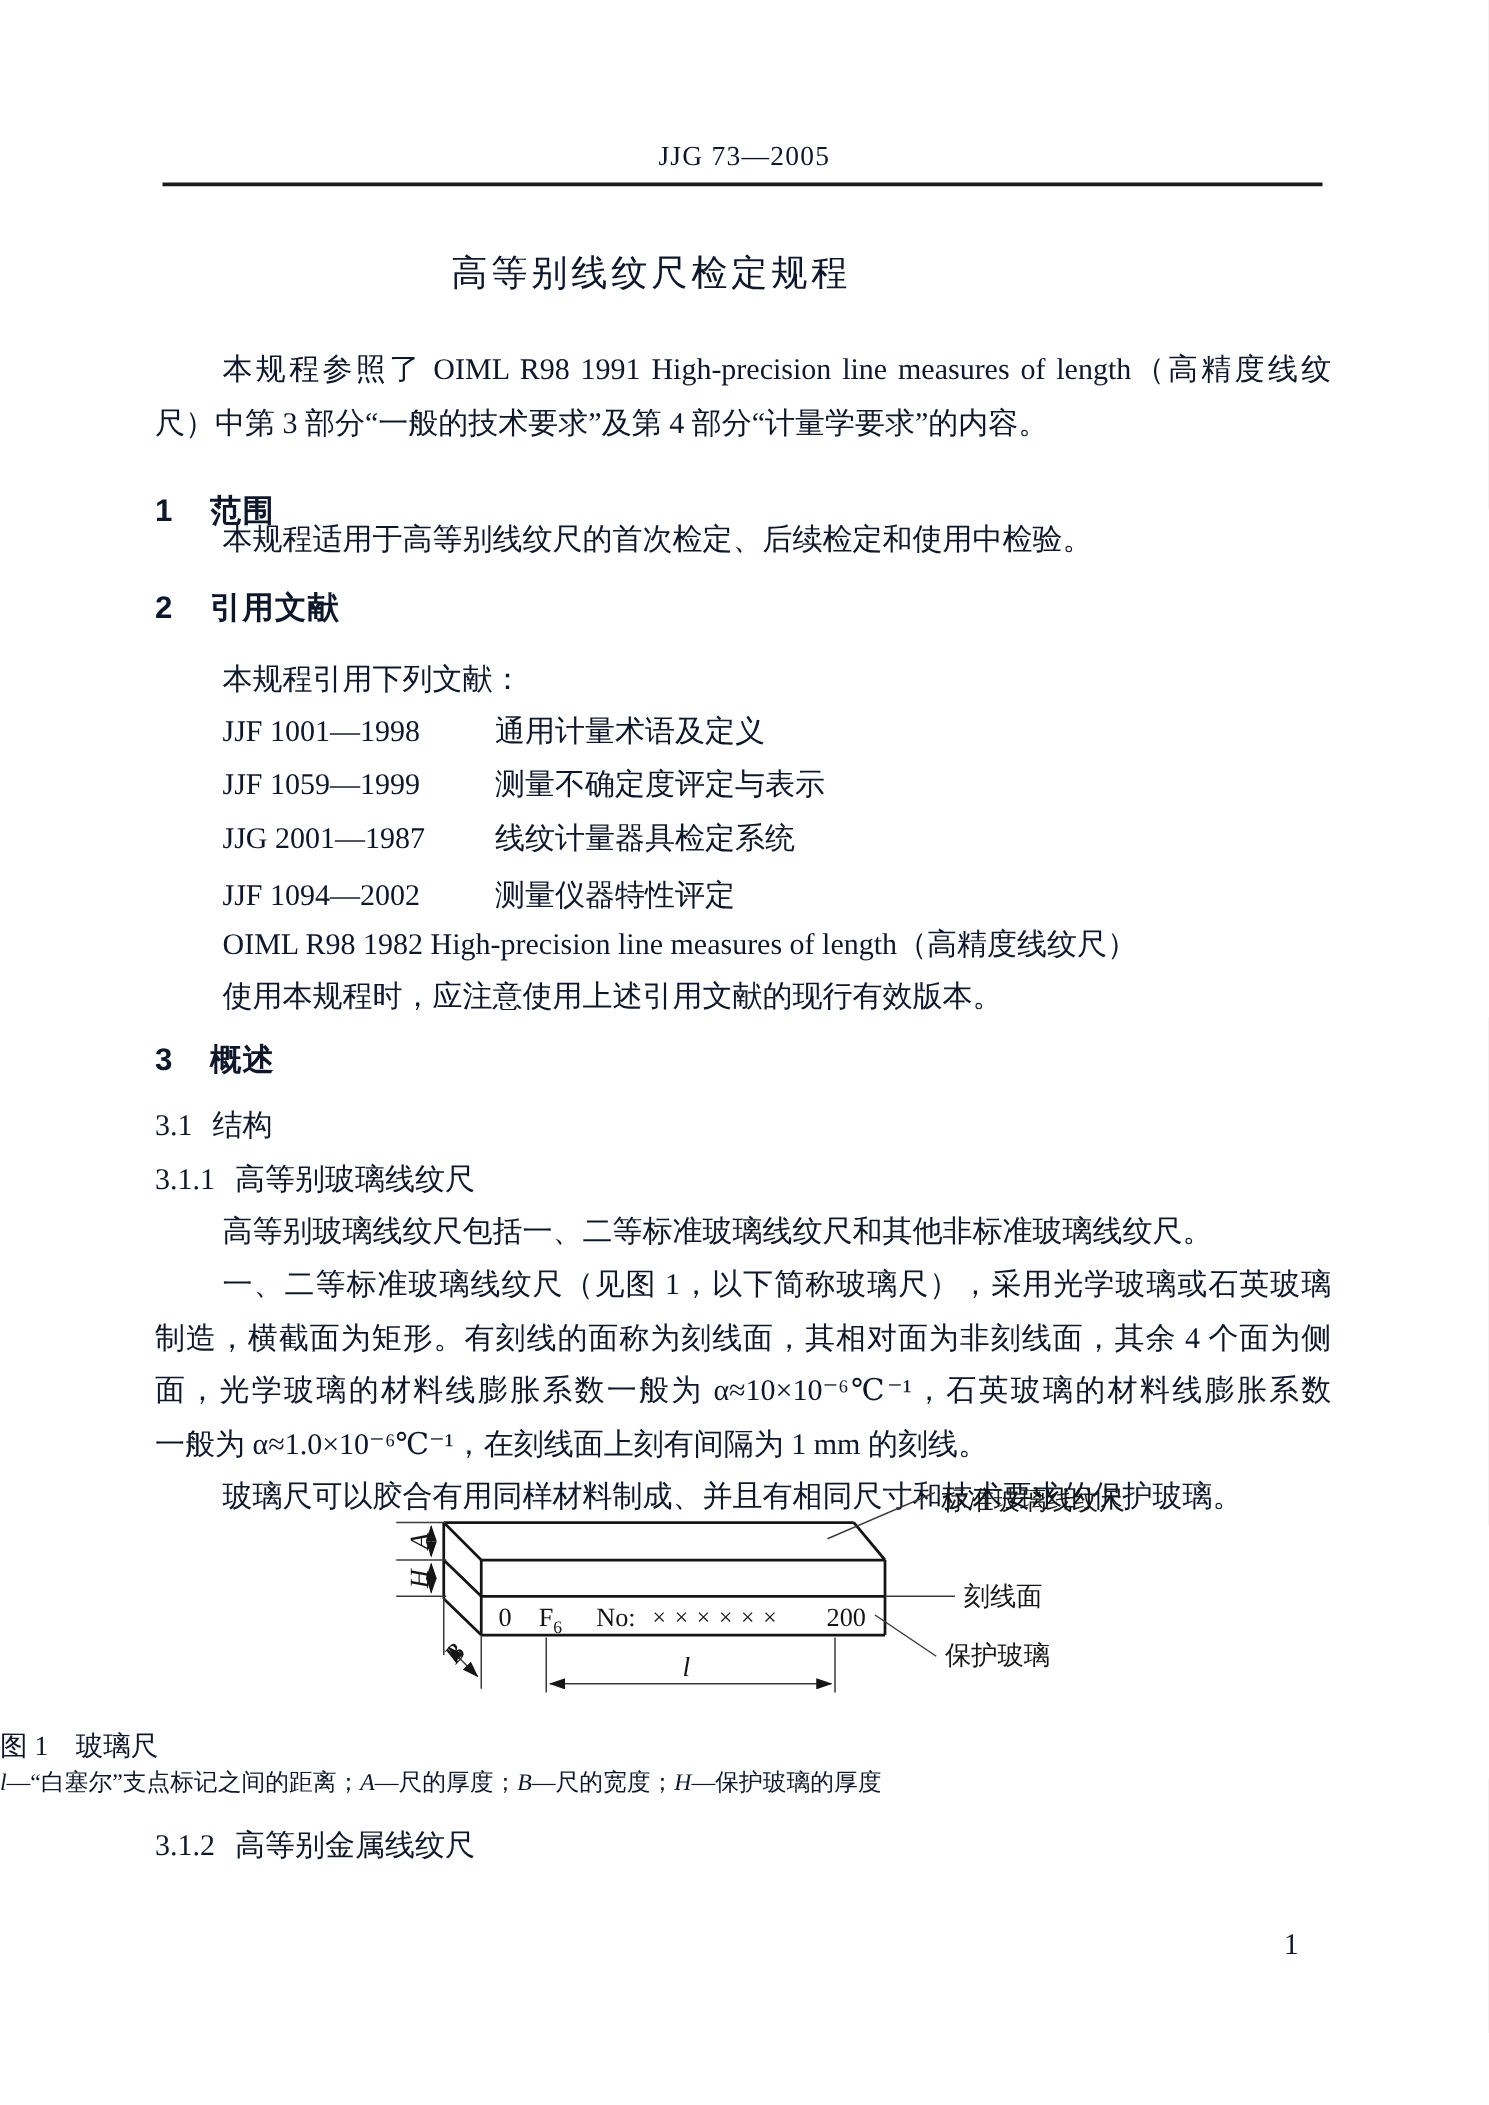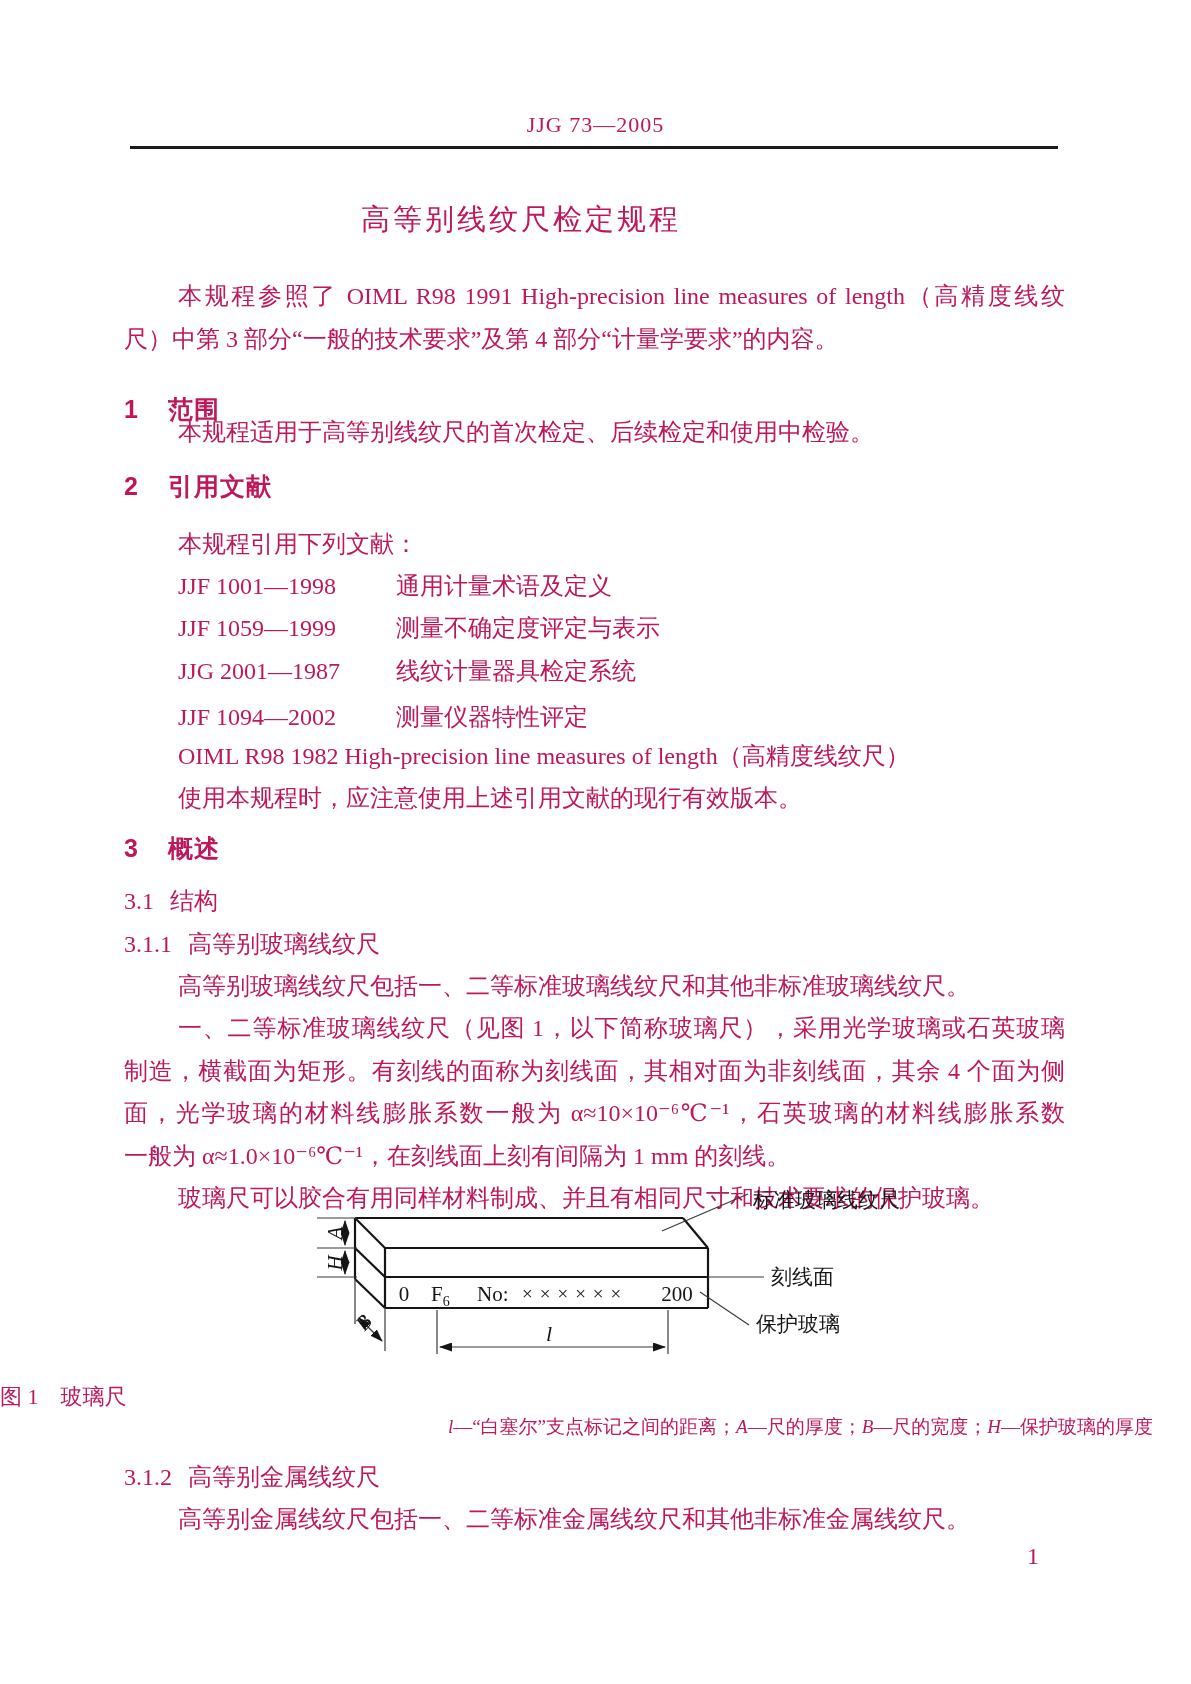--- a/index.html
+++ b/index.html
@@ -1,19 +1,19 @@
 <!DOCTYPE html>
 <html><head>
 <meta charset="utf-8">
 <style>
   html,body{margin:0;padding:0;background:#e8e8e8;}
   #page{
     position:relative;width:1191px;height:1684px;background:#ffffff;
     margin:0 auto;overflow:hidden;
-    font-family:"Liberation Serif","DejaVu Serif",serif;color:#be185d;
+    font-family:"Liberation Serif","DejaVu Serif",serif;color:#0f172a;
   }
   .line{
     position:absolute;left:124px;width:941px;line-height:30px;
     font-size:24px;box-sizing:border-box;white-space:nowrap;
   }
   .indent{padding-left:54px;}
   .full{white-space:normal;text-align:justify;text-align-last:justify;}
   .heading{
     font-family:"Liberation Sans","DejaVu Sans",sans-serif;
     font-weight:700;font-size:25px;letter-spacing:1px;
@@ -22,21 +22,21 @@
   .subheading .h-num{margin-right:16px;}
   .ref-code{display:inline-block;min-width:218px;}
   #doc-title{
     position:absolute;top:199px;left:0;width:1042px;text-align:center;
     font-family:"Liberation Sans","DejaVu Sans",sans-serif;
     font-weight:400;font-size:29px;letter-spacing:3px;line-height:40px;
   }
   #page-header{position:absolute;top:111px;left:0;width:1191px;text-align:center;font-size:22px;line-height:28px;letter-spacing:1px;}
   #header-rule{position:absolute;top:146px;left:130px;width:928px;height:3px;background:#1a1a1a;}
   #fig-caption{position:absolute;top:1382px;left:0;width:1191px;text-align:left;font-size:22px;line-height:30px;}
-  #fig-note{position:absolute;top:1414px;left:0;width:1153px;text-align:right;font-size:19px;line-height:26px;}
+  #fig-note{position:absolute;top:1414px;left:0;width:1153px;text-align:left;font-size:19px;line-height:26px;}
   #fig-note .var{font-style:italic;font-family:"Liberation Serif","DejaVu Serif",serif;}
   #page-number{position:absolute;top:1541px;left:1018px;width:30px;text-align:center;font-size:24px;line-height:30px;}
   #figure-svg{position:absolute;top:0;left:0;pointer-events:none;}
   #figure-svg text{fill:#151515;font-family:"Liberation Serif","DejaVu Serif",serif;}
   .svg-var{font-style:italic;}
 </style>
 </head>
 <body>
 
 <div id="page">
@@ -130,17 +130,16 @@
     <text font-size="21" x="753" y="1207">标准玻璃线纹尺</text>
     <text font-size="21" x="771" y="1284">刻线面</text>
     <text font-size="21" x="756" y="1331">保护玻璃</text>
   </svg>
 
   <div id="fig-caption">图 1　玻璃尺</div>
 
   <div id="fig-note"><span class="var">l</span><span>—“白塞尔”支点标记之间的距离；</span><span class="var">A</span><span>—尺的厚度；</span><span class="var">B</span><span>—尺的宽度；</span><span class="var">H</span><span>—保护玻璃的厚度</span></div>
 
   <div class="line subheading" style="top:1462px"><span class="h-num">3.1.2</span><span>高等别金属线纹尺</span></div>
-  <div class="line indent" style="top:1504px">高等别金属线纹尺包括一、二等标准金属线纹尺和其他非标准金属线纹尺。</div>
 
   <div id="page-number">1</div>
 
 </div>
 
 </body></html>

